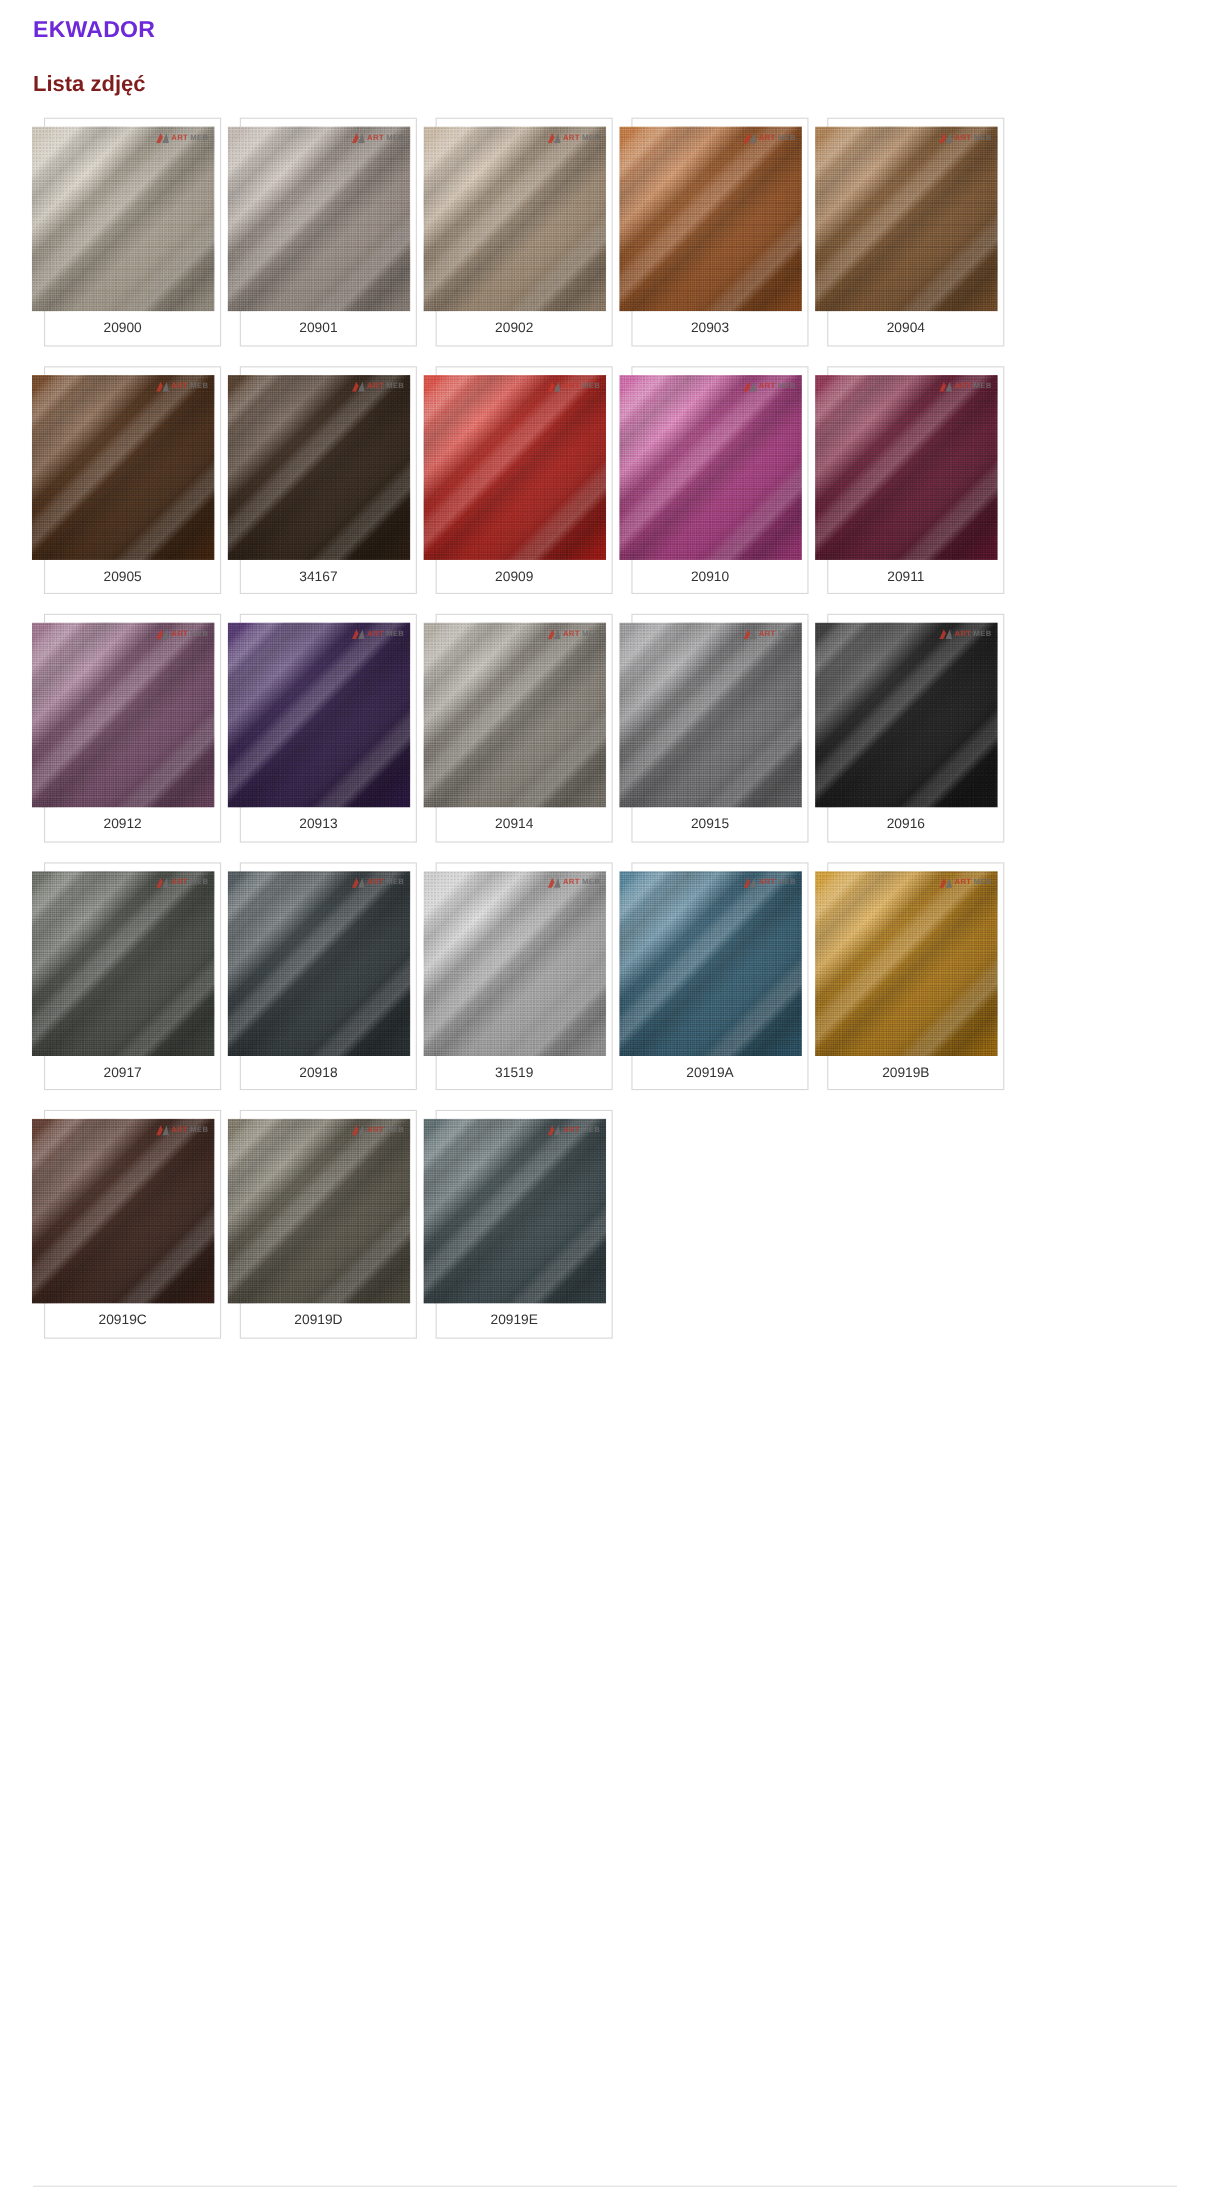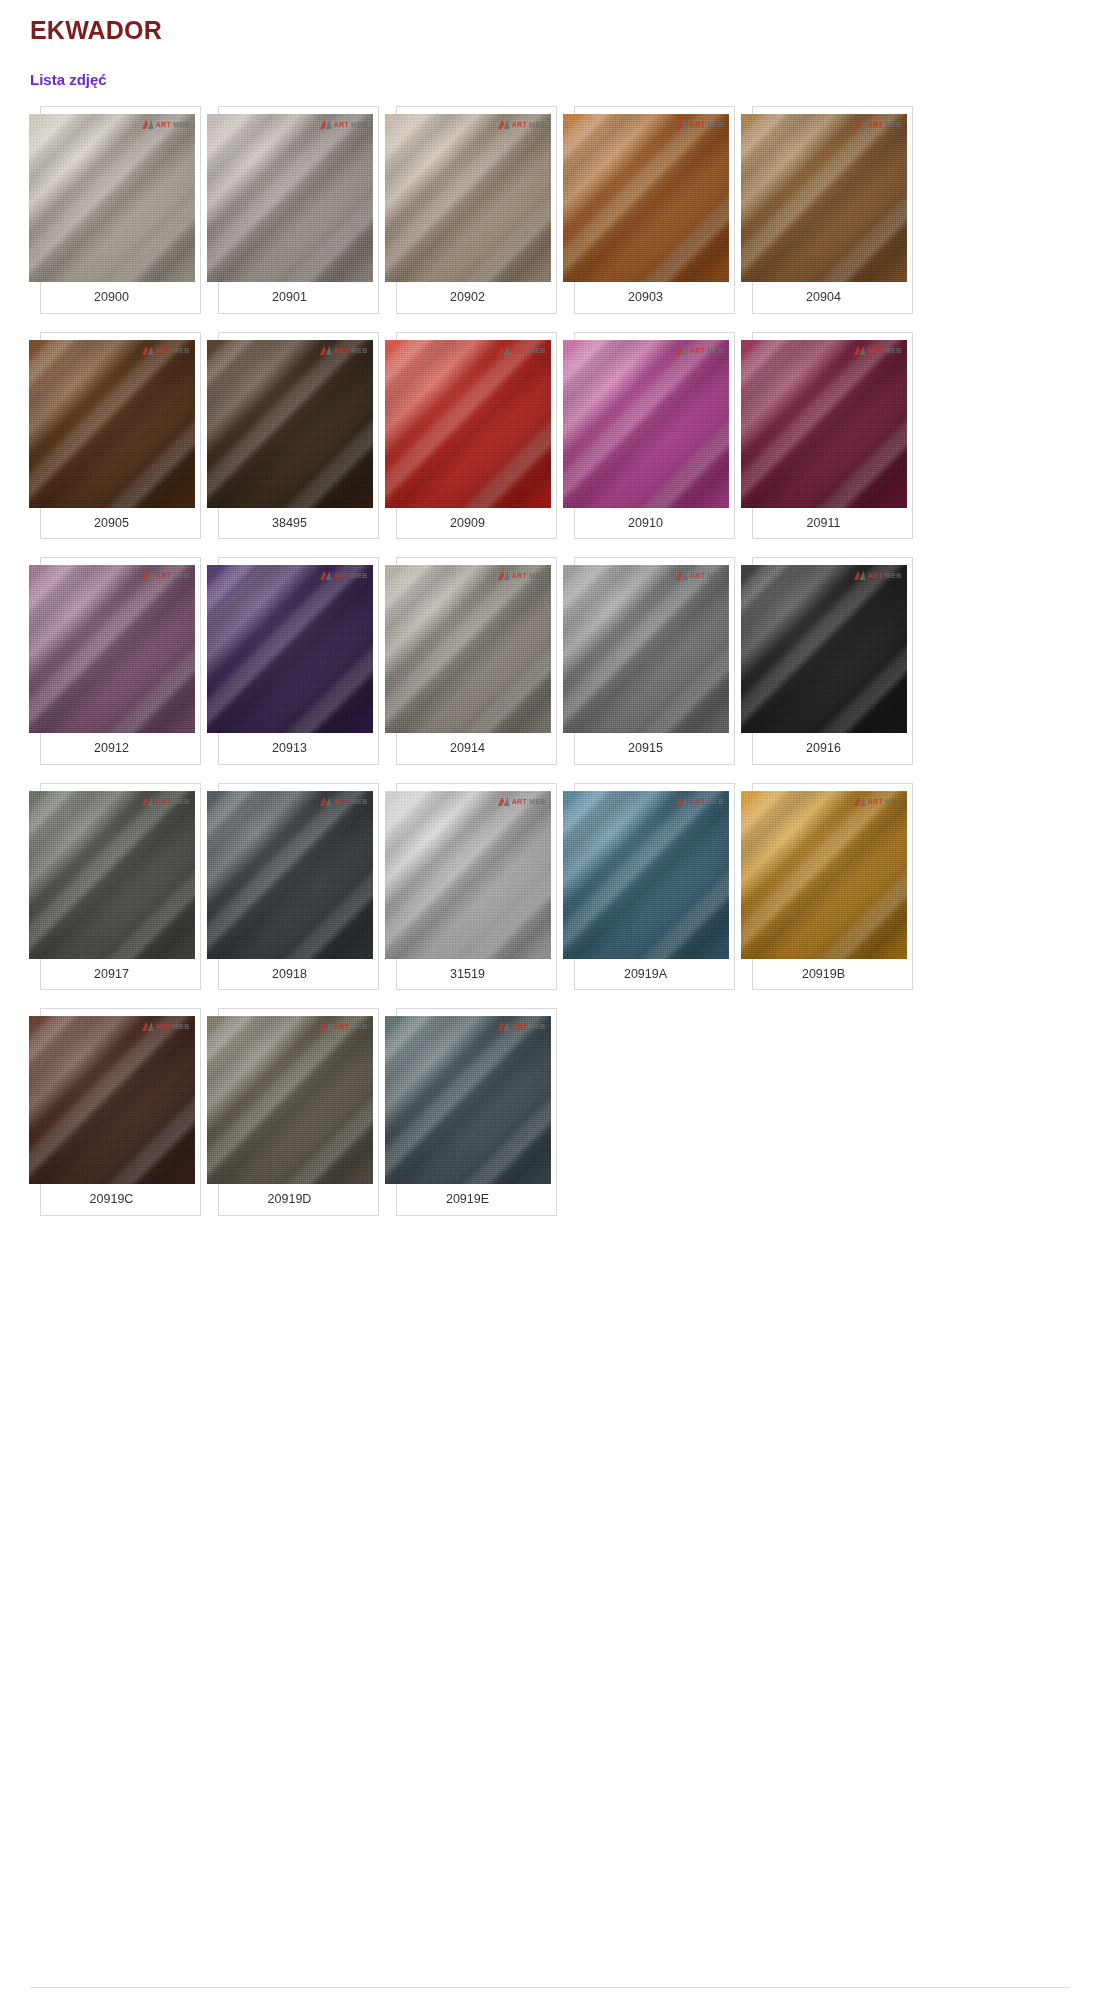--- a/index.html
+++ b/index.html
@@ -13,31 +13,31 @@
     color: #222222;
     -webkit-font-smoothing: antialiased;
   }
   .page {
     width: 1100px;
     min-height: 2000px;
     position: relative;
     padding: 0;
   }
   .page-title {
-    font-size: 25px;
+    font-size: 21px;
     font-weight: bold;
-    color: #7f1d1d;
+    color: #6d28d9;
     letter-spacing: 0.2px;
     margin: 0;
     padding: 16px 0 0 30px;
   }
   .section-title {
-    font-size: 15px;
+    font-size: 20px;
     font-weight: bold;
-    color: #6d28d9;
+    color: #7f1d1d;
     margin: 0;
     padding: 26px 0 0 30px;
   }
   .grid {
     display: flex;
     flex-wrap: wrap;
     padding: 18px 0 0 40px;
     width: 1100px;
     gap: 0;
   }
@@ -291,21 +291,21 @@
           <div class="vignette"></div>
           <div class="watermark">
             <svg class="wm-mark" width="13" height="11" viewBox="0 0 13 11">
               <path d="M1 10 L5 1 L7 5 L4.6 10 Z" fill="#c0392b"></path>
               <path d="M6.5 10 L10.5 1 L12.5 10 Z" fill="#6d6d6d"></path>
             </svg>
             <span class="wm-text wm-art">ART</span>
             <span class="wm-text wm-meb">MEB</span>
           </div>
         </div>
-        <div class="card-label">38495</div>
+        <div class="card-label">34167</div>
       </div>
       <div class="card">
         <div class="swatch">
           <div class="base" style="background: linear-gradient(135deg, rgb(232, 86, 74) 0%, rgb(212, 38, 31) 45%, rgb(156, 22, 17) 78%, rgb(212, 38, 31) 100%);"></div>
           <div class="fold-major"></div>
           <div class="folds"></div>
           <div class="weave"></div>
           <div class="grain"></div>
           <div class="vignette"></div>
           <div class="watermark">

